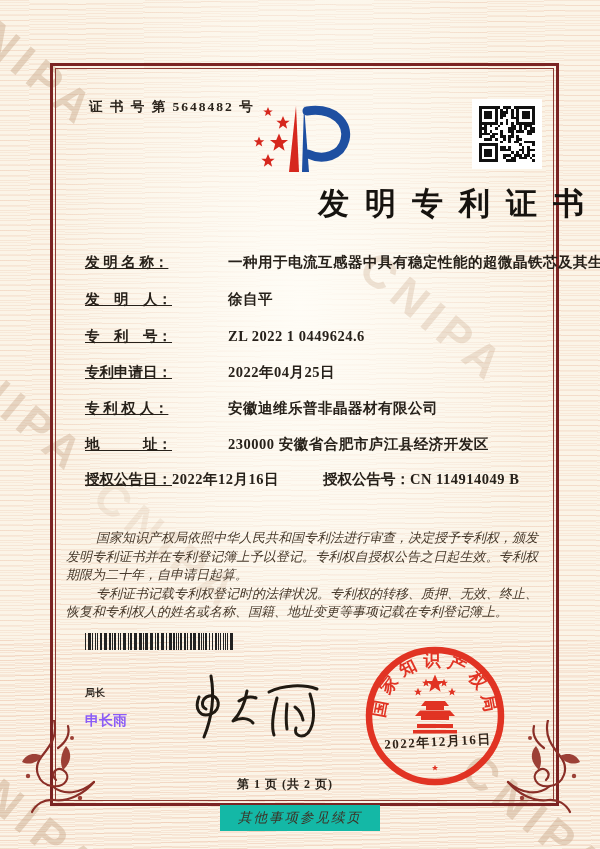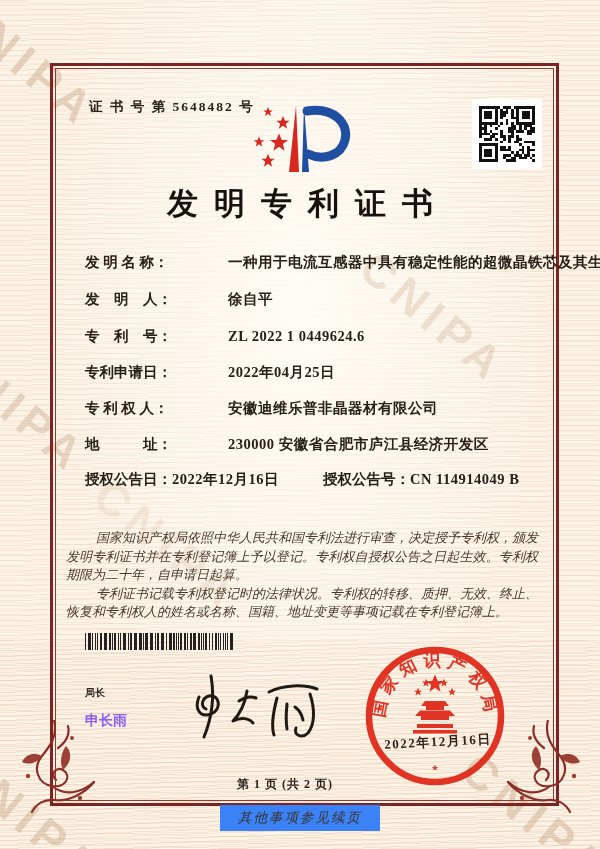--- a/index.html
+++ b/index.html
@@ -38,45 +38,45 @@
     border:3px solid #7b2423;pointer-events:none;
   }
   .frame-inner{position:absolute;inset:2px;border:1px solid #8f3b34;}
   .ornament{position:absolute;z-index:4;pointer-events:none;}
   .content{position:absolute;inset:0;z-index:3;}
 
   .cert-no{position:absolute;left:89px;top:98px;font-size:13.5px;font-weight:700;letter-spacing:2px;color:#2b241c;}
   .logo{position:absolute;left:237px;top:102px;width:122px;height:74px;}
   .qr-box{position:absolute;left:472px;top:99px;width:70px;height:70px;background:#ffffff;display:flex;align-items:center;justify-content:center;}
   .title{
-    position:absolute;left:0;top:183px;width:600px;text-align:center;margin:0;
+    position:absolute;left:0;top:183px;width:600px;text-align:right;margin:0;
     font-size:31px;font-weight:700;letter-spacing:16px;padding-left:16px;box-sizing:border-box;color:#16130f;
   }
   .field-row{position:absolute;left:85px;width:460px;font-size:14.5px;font-weight:700;color:#27211a;white-space:nowrap;}
-  .field-label{display:inline-block;min-width:143px;}
+  .field-label{display:inline-block;min-width:143px;text-decoration:underline;}
   .field-value{letter-spacing:.5px;}
   .grant-pair{position:absolute;left:323px;top:470px;font-size:14.5px;font-weight:700;color:#27211a;white-space:nowrap;}
   .paras{
     position:absolute;left:66px;top:496px;width:472px;
     font-size:13px;line-height:18.6px;font-style:italic;color:#46382a;text-align:justify;margin-top:33px;
   }
   .paras p{margin:0;text-indent:2.3em;}
   .barcode{position:absolute;left:85px;top:633px;}
   .director-label{position:absolute;left:85px;top:686px;font-family:"Liberation Sans","DejaVu Sans",sans-serif;font-size:10px;font-weight:700;color:#2c2620;}
   .director-name{position:absolute;left:85px;top:712px;font-family:"Liberation Sans","DejaVu Sans",sans-serif;font-size:14px;font-weight:700;color:#8b5cf6;}
   .signature{position:absolute;left:181px;top:671px;width:157px;height:70px;}
   .seal{position:absolute;left:363px;top:644px;width:144px;height:144px;z-index:5;opacity:.95;}
   .seal-date{
     position:absolute;left:366px;top:733px;width:144px;text-align:center;z-index:6;
     font-size:13px;font-weight:700;letter-spacing:1.5px;color:#30241a;transform:rotate(-3deg);
   }
   .page-info{position:absolute;left:0;top:776px;width:570px;text-align:center;font-size:12px;font-weight:700;color:#2b241c;letter-spacing:1px;}
   .cont-note{
     position:absolute;left:50%;top:805px;transform:translateX(-50%);z-index:4;
-    background:#3b82f6;padding:4px 18px;font-size:13.5px;font-style:italic;color:#3d3226;letter-spacing:2px;white-space:nowrap;
+    background:#14b8a6;padding:4px 18px;font-size:13.5px;font-style:italic;color:#3d3226;letter-spacing:2px;white-space:nowrap;
   }
 </style>
 </head>
 <body>
 
 <div id="page">
 
   <div class="texture"></div>
   <div class="texture-bottom"></div>
 

